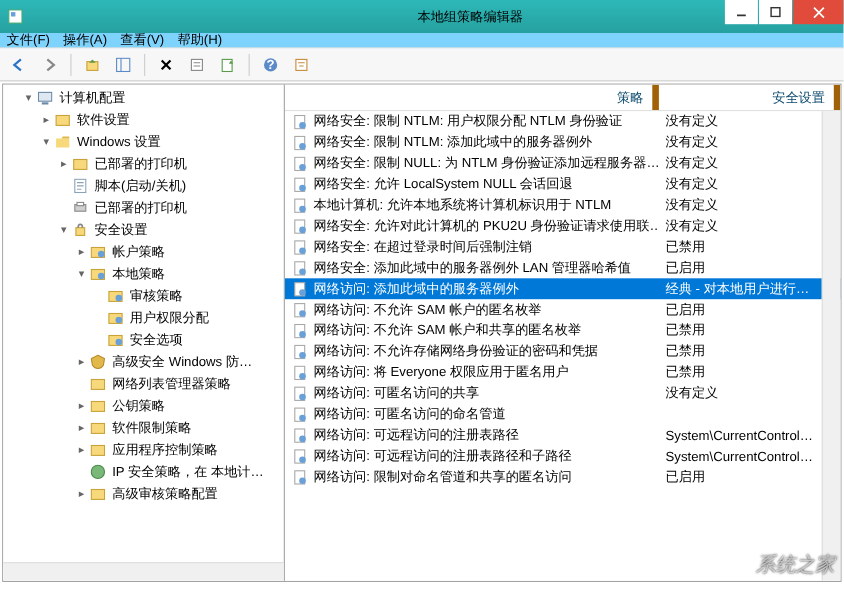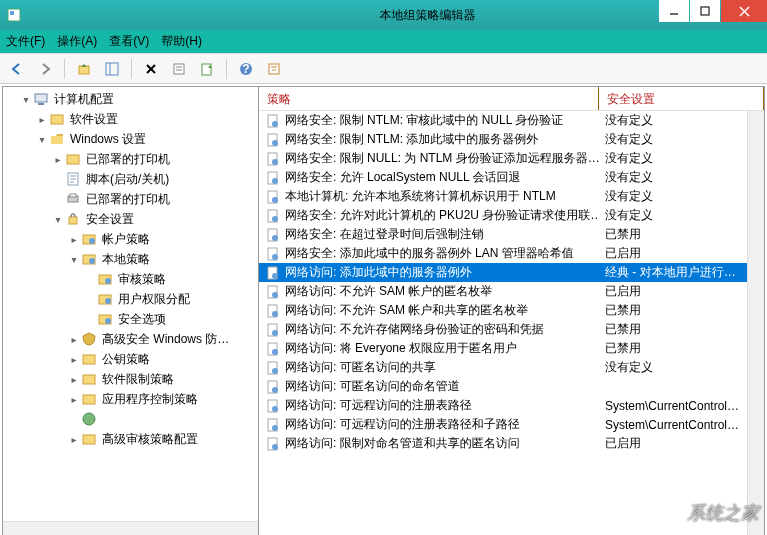--- a/index.html
+++ b/index.html
@@ -5,40 +5,40 @@
 * { margin: 0; padding: 0; box-sizing: border-box; font-family: "Microsoft YaHei", "Segoe UI", sans-serif; font-size: 12px; }
 body { background: #fff; width: 767px; height: 535px; overflow: hidden; position: relative; }
 
 .titlebar { height: 30px; background: linear-gradient(#2eb8b8, #26a0a0); display: flex; align-items: center; position: relative; }
 .titlebar .icon-box { width: 28px; display: flex; justify-content: center; }
 .titlebar .title { position: absolute; left: 50%; transform: translateX(-50%); color: #000; font-size: 12px; margin-left: 44px; }
 .winbtns { position: absolute; right: 0; top: 0; display: flex; }
 .winbtn { width: 30px; height: 22px; display: flex; align-items: center; justify-content: center; background: #fff; color: #333; margin-left: 1px; }
 .winbtn.close { width: 46px; background: #e04b3b; color: #fff; }
 
-.menubar { height: 24px; background: #14b8a6; border-bottom: 1px solid #ddd; display: flex; align-items: center; padding: 0 6px; gap: 12px; }
+.menubar { height: 14px; background: #7dd3fc; border-bottom: 1px solid #ddd; display: flex; align-items: center; padding: 0 6px; gap: 12px; }
 .menuitem { color: #000; cursor: default; }
 
 .toolbar { height: 30px; background: #f7f7f7; border-bottom: 1px solid #ccc; display: flex; align-items: center; padding: 0 6px; gap: 6px; }
 .tbtn { width: 22px; height: 22px; display: flex; align-items: center; justify-content: center; border: 1px solid transparent; }
 .sep { width: 1px; height: 20px; background: #ccc; margin: 0 2px; }
 
 .panes { display: flex; height: calc(535px - 30px - 22px - 30px); border: 1px solid #999; margin: 2px; }
 .tree-pane { width: 256px; border-right: 1px solid #999; overflow: auto; background: #fff; position: relative; }
 .list-pane { flex: 1; overflow: auto; background: #fff; position: relative; }
 
 .tree-root { padding: 2px 0; }
 .tnode { display: flex; align-items: center; height: 20px; white-space: nowrap; }
 .twister { width: 14px; text-align: center; color: #666; font-size: 10px; cursor: default; }
 .twister.empty { visibility: hidden; }
 .ticon { width: 16px; height: 16px; margin-right: 3px; display: inline-flex; align-items: center; justify-content: center; }
 .tlabel { padding: 1px 2px; }
 
 .list-header { display: flex; height: 24px; border-bottom: 1px solid #e0e0e0; background: #fff; position: sticky; top: 0; }
-.lh-col { padding: 4px 8px; border-right: 1px solid #a16207; color: #b91c1c; }
+.lh-col { padding: 4px 8px; border-right: 6px solid #a16207; color: #0c4a6e; text-align: right; }
 .lh-col.c1 { width: 340px; }
 .lh-col.c2 { flex: 1; }
 
 .list-body { }
 .lrow { display: flex; height: 19px; align-items: center; }
 .lrow.selected { background: #0078d7; color: #fff; }
 .lcell { white-space: nowrap; overflow: hidden; text-overflow: clip; }
 .lcell.c1 { width: 340px; padding-left: 6px; display: flex; align-items: center; }
 .lcell.c2 { flex: 1; padding-left: 6px; }
 .licon { width: 16px; height: 16px; margin-right: 4px; display: inline-flex; align-items: center; justify-content: center; flex-shrink: 0; }
@@ -294,20 +294,29 @@
       <div class="tnode" style="padding-left:64px">
         <span class="twister">▸</span>
         <span class="ticon">
             <svg width="14" height="14">
               <path d="M7 1 L13 4 L12 10 Q10 13 7 13 Q4 13 2 10 L1 4 Z" fill="#e0b94a" stroke="#b88a2a"></path>
             </svg>
           </span>
         <span class="tlabel">高级安全 Windows 防…</span>
       </div>
 
+      <div class="tnode" style="padding-left:64px">
+        <span class="twister empty">▸</span>
+        <span class="ticon folder">
+            <svg width="14" height="12">
+              <rect x="1" y="2" width="12" height="9"></rect>
+            </svg>
+          </span>
+        <span class="tlabel">网络列表管理器策略</span>
+      </div>
 
       <div class="tnode" style="padding-left:64px">
         <span class="twister">▸</span>
         <span class="ticon folder">
             <svg width="14" height="12">
               <rect x="1" y="2" width="12" height="9"></rect>
             </svg>
           </span>
         <span class="tlabel">公钥策略</span>
       </div>
@@ -332,20 +341,21 @@
         <span class="tlabel">应用程序控制策略</span>
       </div>
 
       <div class="tnode" style="padding-left:64px">
         <span class="twister empty">▸</span>
         <span class="ticon">
             <svg width="14" height="14">
               <circle cx="7" cy="7" r="6" fill="#7ab87a" stroke="#4a8a4a"></circle>
             </svg>
           </span>
+        <span class="tlabel">IP 安全策略，在 本地计…</span>
       </div>
 
       <div class="tnode" style="padding-left:64px">
         <span class="twister">▸</span>
         <span class="ticon folder">
             <svg width="14" height="12">
               <rect x="1" y="2" width="12" height="9"></rect>
             </svg>
           </span>
         <span class="tlabel">高级审核策略配置</span>
@@ -362,21 +372,21 @@
     </div>
     <div class="list-body" id="list-body">
         <div class="lrow">
           <div class="lcell c1">
             <span class="licon policy-icon">
               <svg width="14" height="14">
                 <rect x="2" y="1" width="9" height="12"></rect>
                 <circle cx="9" cy="10" r="3"></circle>
               </svg>
             </span>
-            <span>网络安全: 限制 NTLM: 审核此域中的 NULL 身份验证</span>
+            <span>网络安全: 限制 NTLM: 用户权限分配 NTLM 身份验证</span>
           </div>
           <div class="lcell c2">没有定义</div>
         </div>
         <div class="lrow">
           <div class="lcell c1">
             <span class="licon policy-icon">
               <svg width="14" height="14">
                 <rect x="2" y="1" width="9" height="12"></rect>
                 <circle cx="9" cy="10" r="3"></circle>
               </svg>

